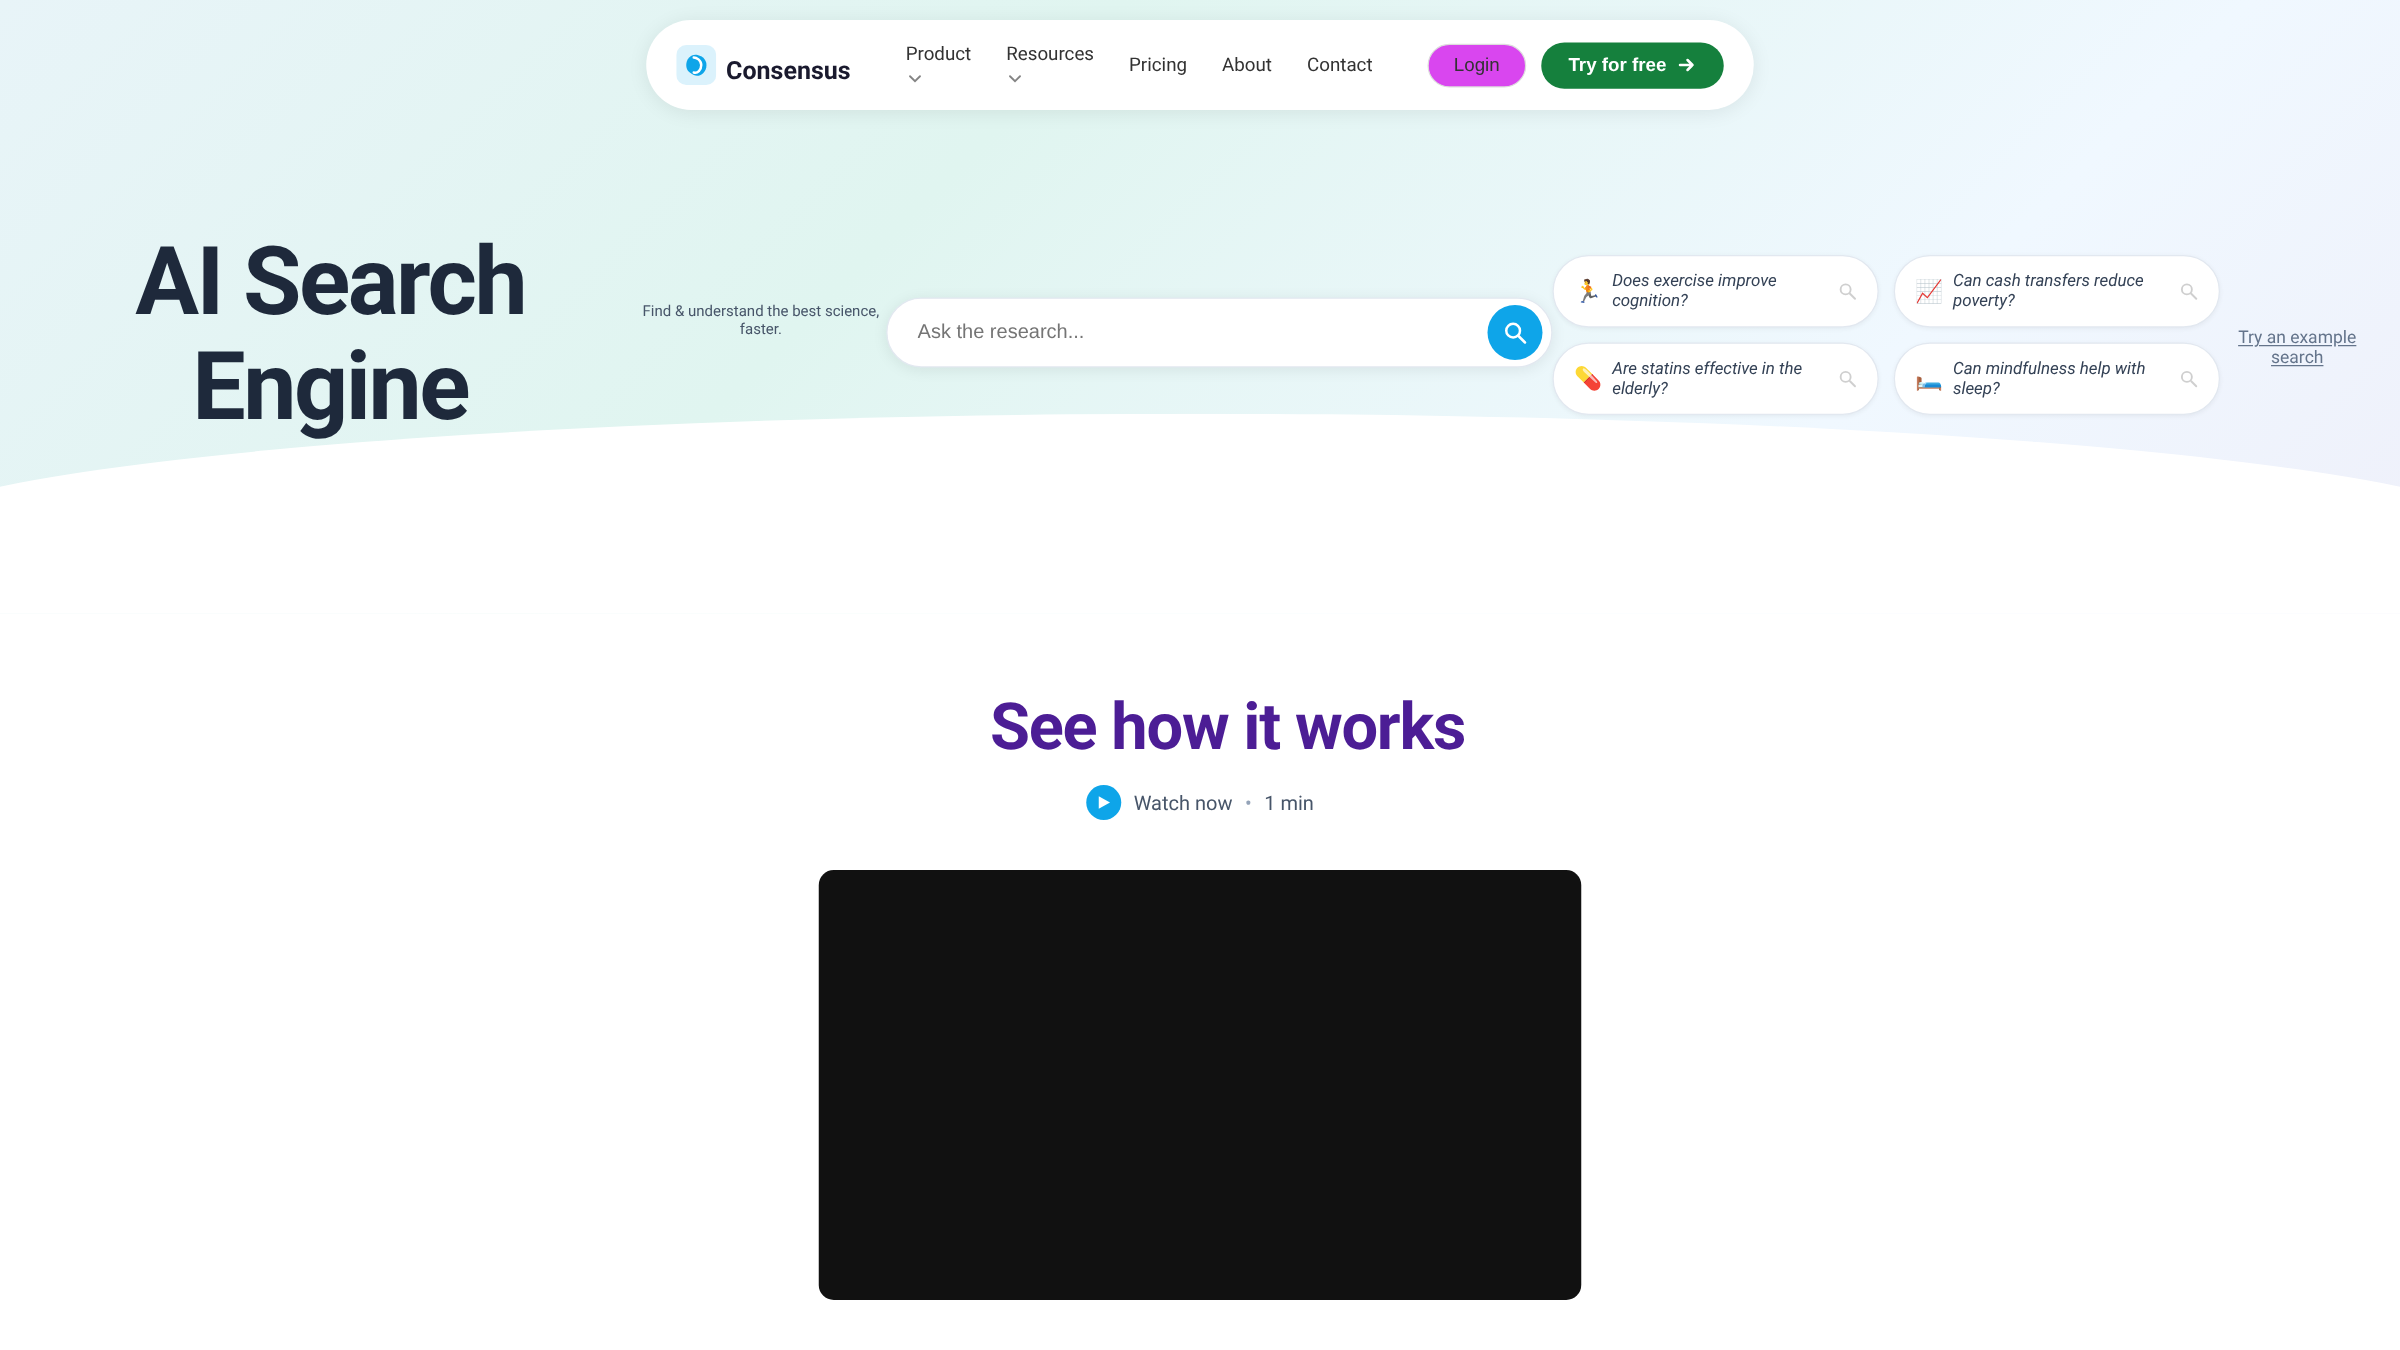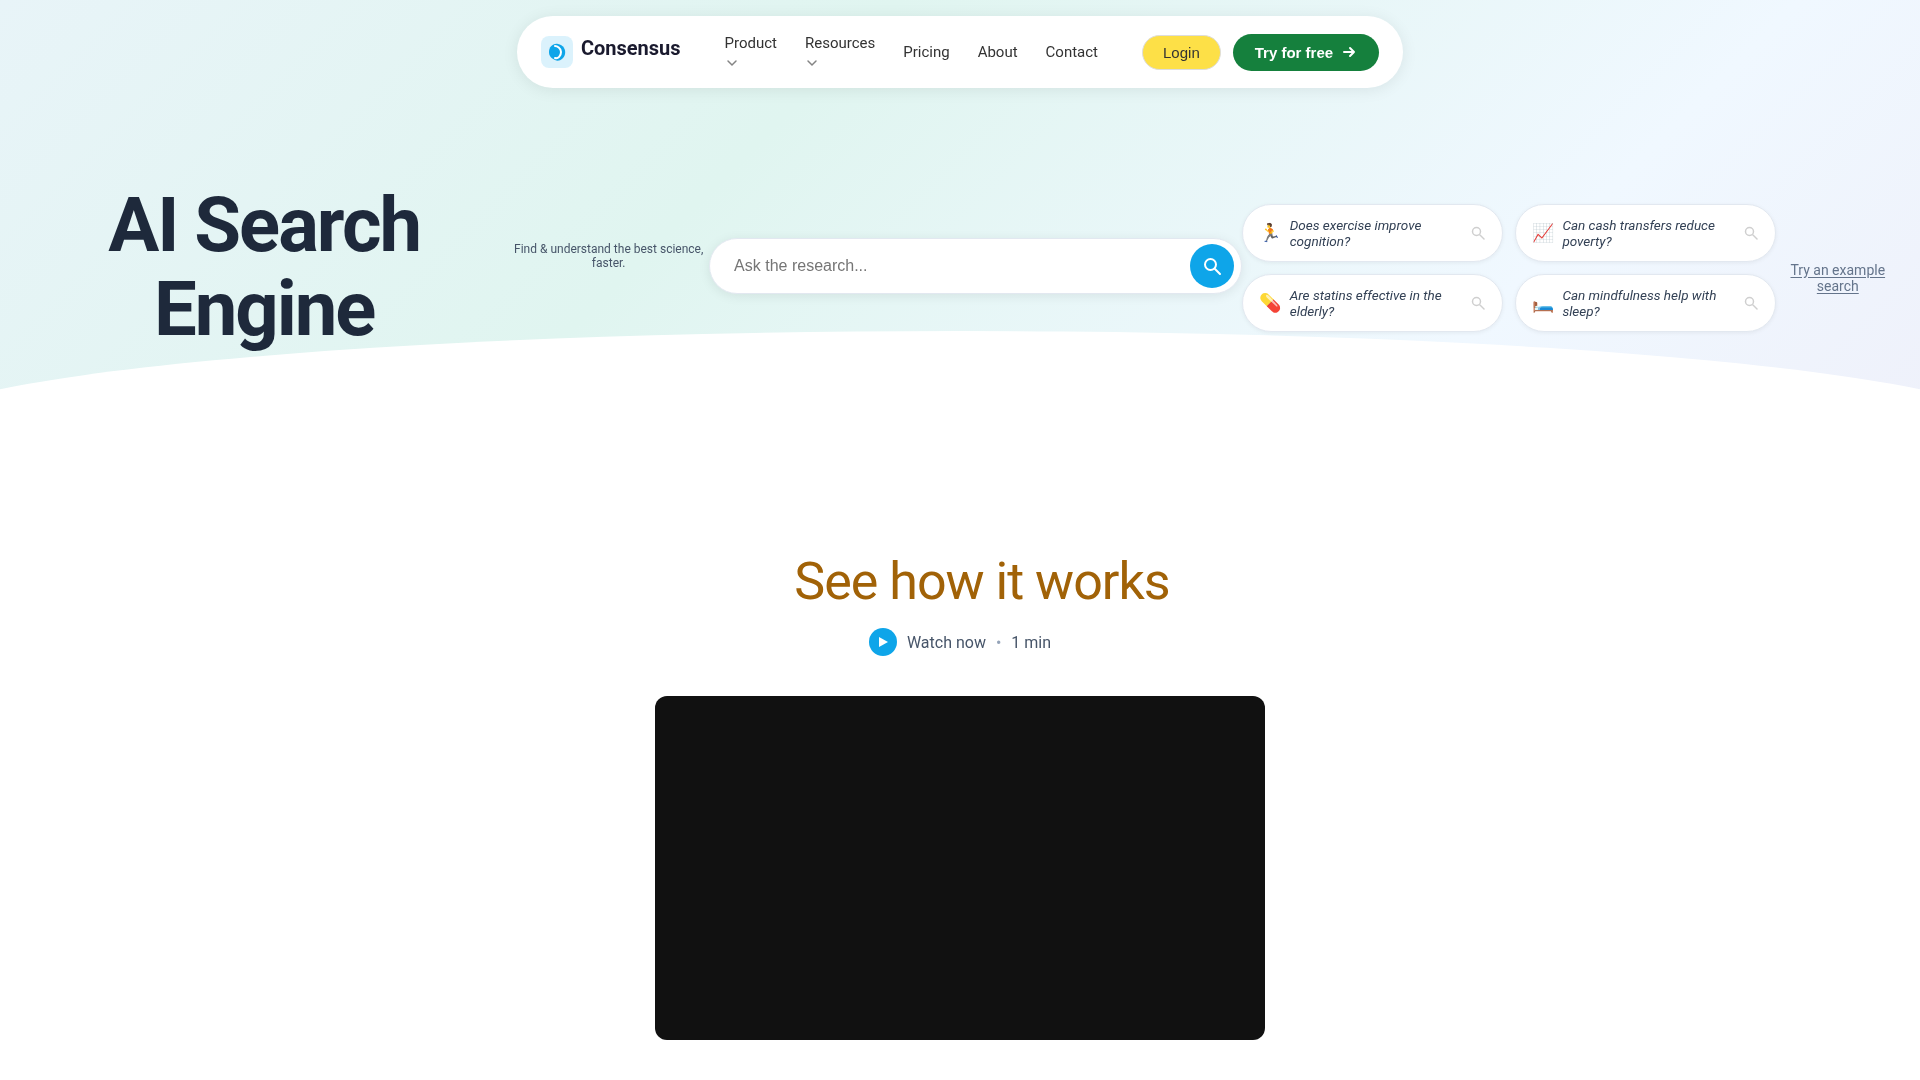--- a/index.html
+++ b/index.html
@@ -42,21 +42,21 @@
       padding: 10px 24px;
       display: flex;
       align-items: center;
       gap: 32px;
       box-shadow: 0 2px 16px rgba(0,0,0,0.08);
       min-width: 760px;
     }
 
     .logo {
       display: flex;
-      align-items: flex-start;
+      align-items: flex-end;
       gap: 8px;
       text-decoration: none;
       font-size: 20px;
       font-weight: 700;
       color: #1a1a2e;
     }
 
     .logo-icon {
       width: 32px;
       height: 32px;
@@ -91,21 +91,21 @@
     .nav-actions {
       display: flex;
       align-items: center;
       gap: 12px;
     }
 
     .btn-login {
       padding: 8px 20px;
       border: 1.5px solid #ddd;
       border-radius: 50px;
-      background: #fde047;
+      background: #d946ef;
       font-size: 15px;
       color: #333;
       cursor: pointer;
       font-weight: 500;
     }
 
     .btn-try {
       padding: 10px 22px;
       background: #15803d;
       color: white;
@@ -240,22 +240,22 @@
     .how-it-works {
       background: white;
       padding: 60px 20px 40px;
       display: flex;
       flex-direction: column;
       align-items: center;
     }
 
     .section-title {
       font-size: 52px;
-      font-weight: 400;
-      color: #a16207;
+      font-weight: 700;
+      color: #4c1d95;
       margin-bottom: 16px;
       letter-spacing: -1px;
       margin-left: 44px;
     }
 
     .watch-now {
       display: flex;
       align-items: center;
       gap: 10px;
       font-size: 16px;

